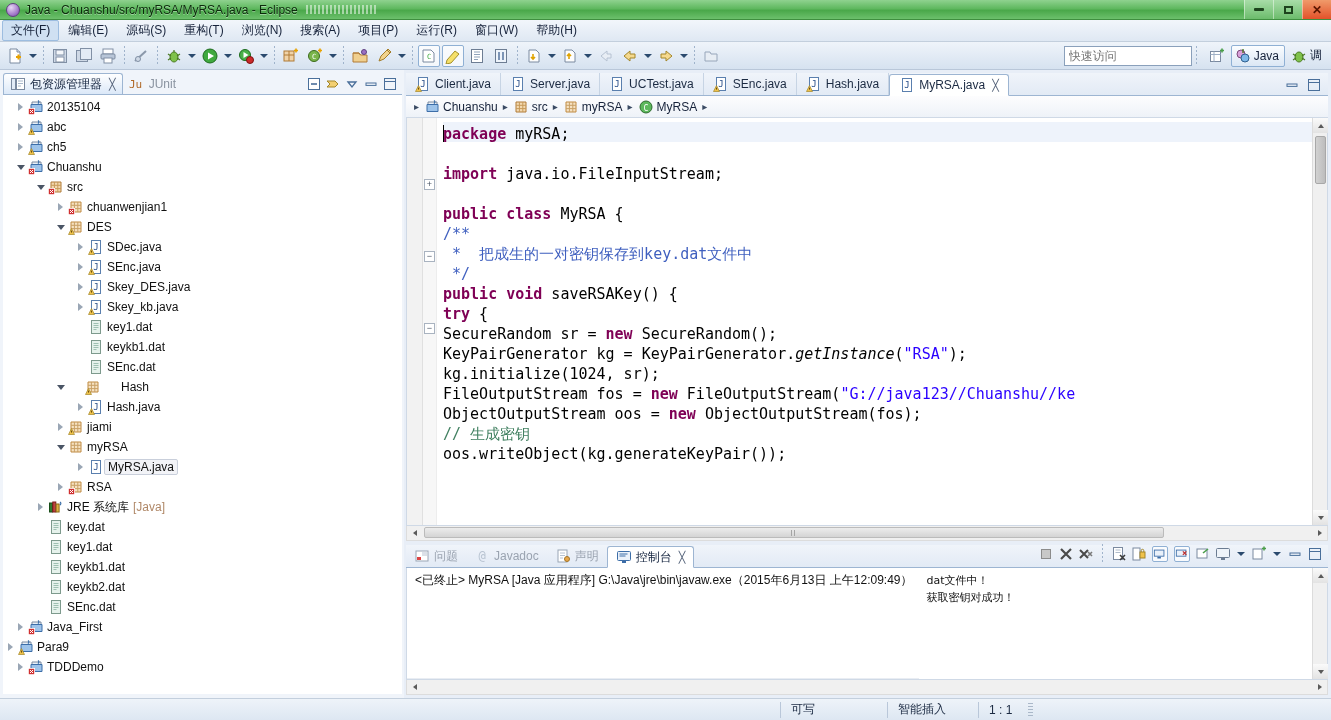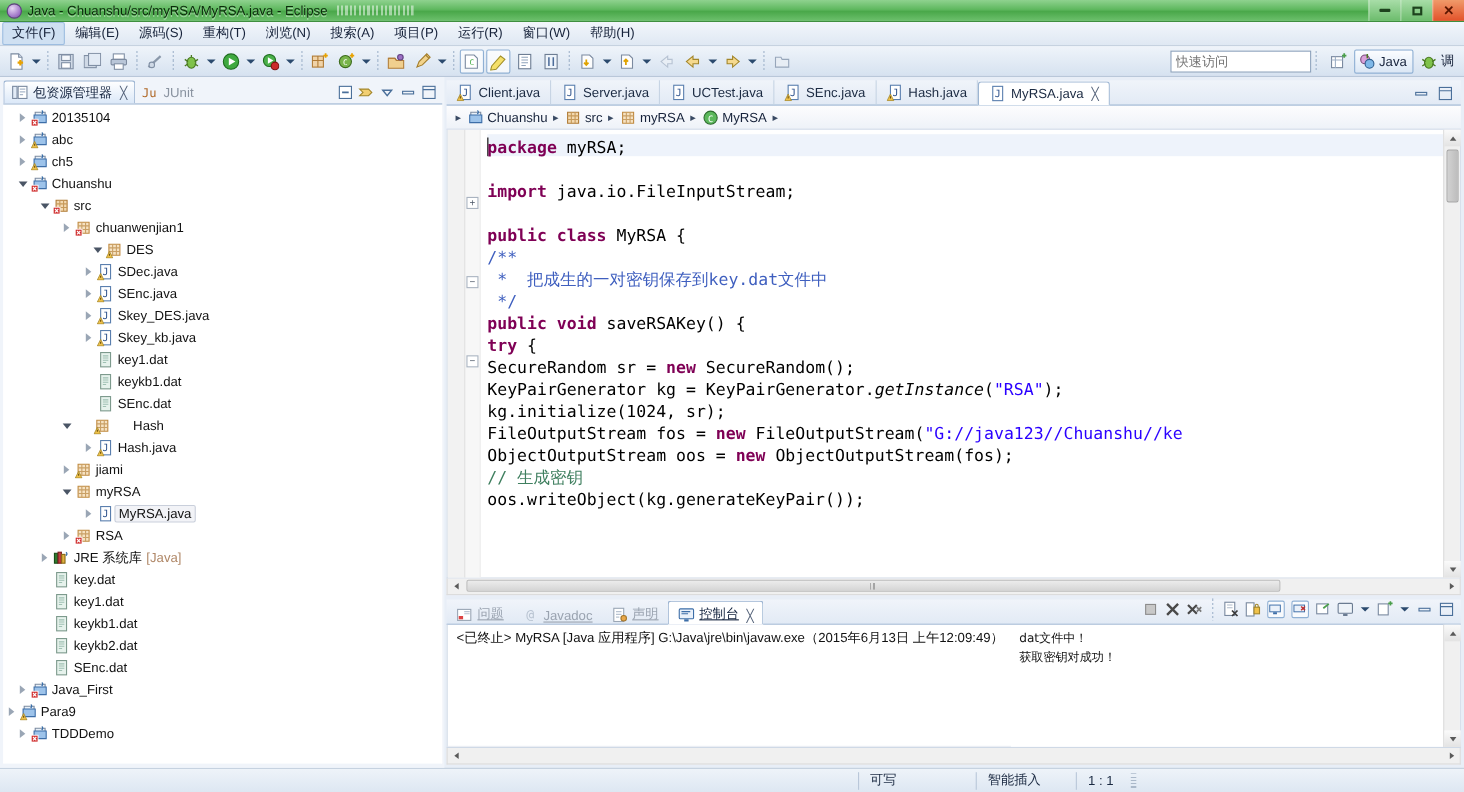--- a/index.html
+++ b/index.html
@@ -264,22 +264,22 @@
   }
 
   
   #console-area { flex: 1; display: flex; flex-direction: column; margin-top: 4px; min-height: 0; }
   #console-tabs {
     display: flex; align-items: flex-end; height: 23px;
     border-bottom: 1px solid #9db5d2;
     background: linear-gradient(to bottom,#f0f4fa,#e2eaf5);
   }
   .ctab {
-    display: flex; align-items: flex-end; gap: 4px; height: 22px; padding: 0 8px;
-    font-size: 12px; color: #55637a; white-space: nowrap; text-decoration: underline;
+    display: flex; align-items: center; gap: 4px; height: 22px; padding: 0 8px;
+    font-size: 12px; color: #55637a; white-space: nowrap;
   }
   .ctab.active {
     background: #fff; color: #12223d;
     border: 1px solid #9db5d2; border-bottom: 1px solid #fff;
     border-radius: 3px 3px 0 0; margin-bottom: -1px;
   }
   .ctab.dim { color: #9aa3b0; }
   .c-tools { margin-left: auto; display: flex; align-items: center; gap: 4px; padding: 0 5px 2px 0; }
   #console-body {
     flex: 1; background: #fff; border: 1px solid #cfd9e6; border-top: none;
@@ -647,21 +647,21 @@
             <svg viewBox="0 0 16 16" class="ic">
               <path d="M3 3h10v10H3z" fill="#f6e2c2" stroke="#c08a40"></path>
               <path d="M3 6.3h10M6.4 3v10M9.8 3v10M3 9.6h10" stroke="#c9a066"></path>
               <rect x="0" y="9" width="7" height="7" fill="#fff"></rect>
               <rect x="0.8" y="9.8" width="5.4" height="5.4" fill="#d03030"></rect>
               <path d="M2 11l3 3M5 11l-3 3" stroke="#fff" stroke-width="1"></path>
             </svg>
           </span>
           <span class="tlabel">chuanwenjian1</span>
         </div>
-        <div class="trow" style="padding-left: 50px; margin-left: 28px;">
+        <div class="trow" style="padding-left: 50px;">
           <span class="twist expanded"></span>
           <span class="ticon">
             <svg viewBox="0 0 16 16" class="ic">
               <path d="M3 3h10v10H3z" fill="#f6e2c2" stroke="#c08a40"></path>
               <path d="M3 6.3h10M6.4 3v10M9.8 3v10M3 9.6h10" stroke="#c9a066"></path>
               <path d="M0.5 15.5L3.5 9.5 6.5 15.5z" fill="#f0c24a" stroke="#a3862a" stroke-width=".7"></path>
               <path d="M3.5 11.6v2" stroke="#6a4e10" stroke-width="1"></path>
             </svg>
           </span>
           <span class="tlabel">DES</span>

